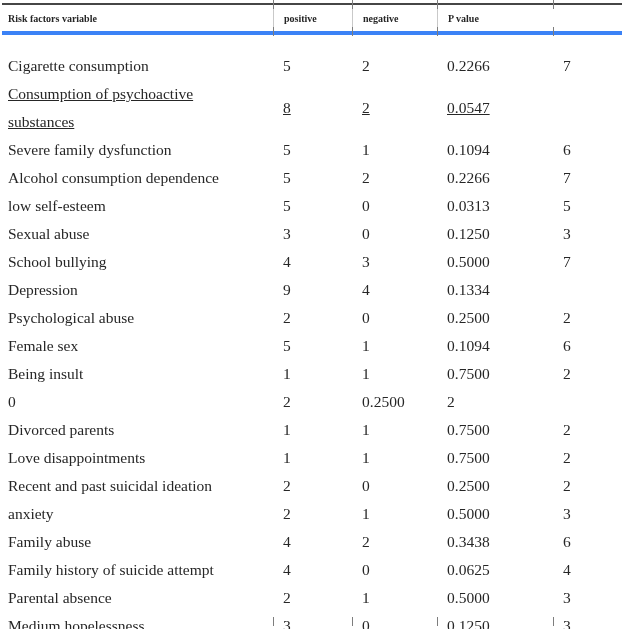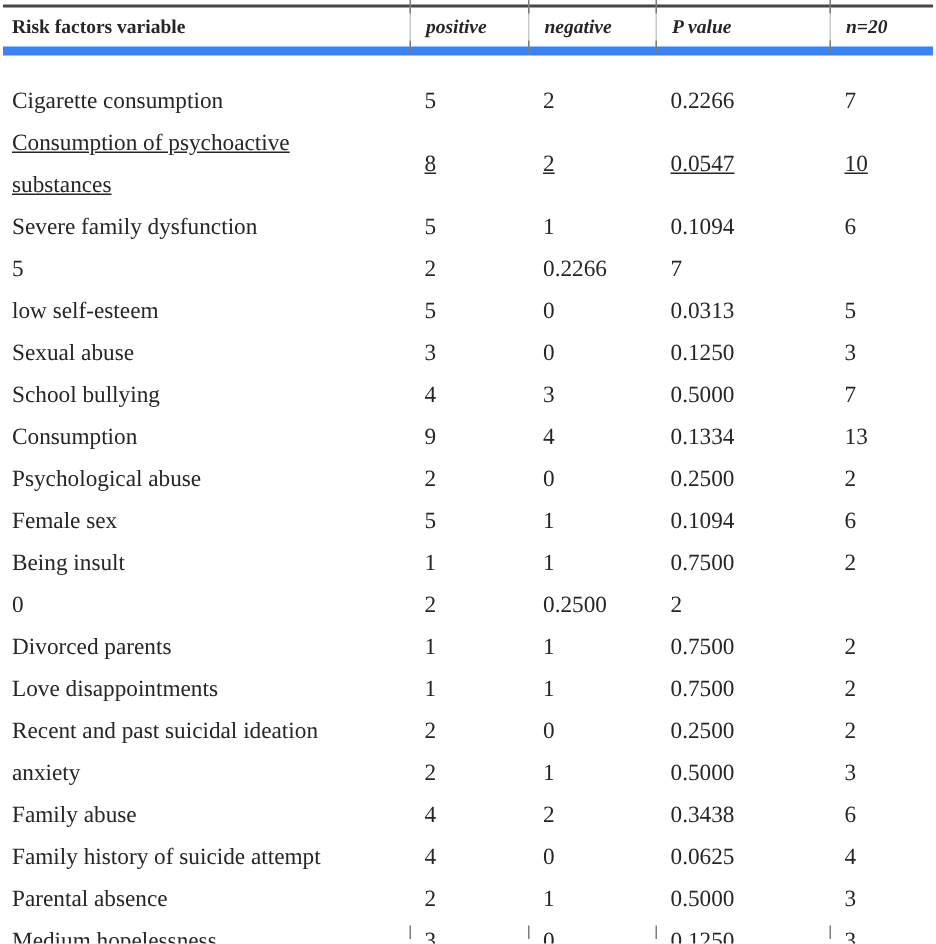--- a/index.html
+++ b/index.html
@@ -26,37 +26,36 @@
     top: 3px;
     width: 620px;
   }
   .grid-row {
     display: grid;
     grid-template-columns: 271px 79px 85px 116px 69px;
     align-items: center;
   }
   .thead {
     border-top: 2px solid #464646;
-    border-bottom: 6px solid #3b82f6;
+    border-bottom: 4px solid #3b82f6;
     height: 26px;
     font-weight: bold;
-    font-size: 13px;
+    font-size: 10px;
   }
   .th {
     padding-left: 6px;
     height: 100%;
     display: flex;
     align-items: center;
     box-sizing: border-box;
     white-space: nowrap;
   }
   .th:not(:first-child) {
     padding-left: 10px;
     border-left: 1px solid #c9c9c9;
-    font-style: italic;
   }
   .tbody {
     border-bottom: 2px solid #464646;
     margin-top: 17px;
   }
   .tr {
     height: 28px;
     font-size: 15.5px;
   }
   .tr.tall {
@@ -83,45 +82,44 @@
 </head>
 <body>
 
 <div class="page">
   <div class="rf-table">
     <div class="thead grid-row">
         <div class="th">Risk factors variable</div>
         <div class="th">positive</div>
         <div class="th">negative</div>
         <div class="th">P value</div>
-        <div class="th">n=20</div>
       </div>
     <div class="tbody">
         <div class="tr grid-row">
           <div class="td">Cigarette consumption</div>
           <div class="td">5</div>
           <div class="td">2</div>
           <div class="td">0.2266</div>
           <div class="td">7</div>
         </div>
         <div class="tr grid-row tall">
           <div class="td">Consumption of psychoactive substances</div>
           <div class="td">8</div>
           <div class="td">2</div>
           <div class="td">0.0547</div>
-          <div class="td">10</div>
         </div>
         <div class="tr grid-row">
           <div class="td">Severe family dysfunction</div>
           <div class="td">5</div>
           <div class="td">1</div>
           <div class="td">0.1094</div>
           <div class="td">6</div>
         </div>
         <div class="tr grid-row">
+          <div class="td">Alcohol consumption dependence</div>
           <div class="td">5</div>
           <div class="td">2</div>
           <div class="td">0.2266</div>
           <div class="td">7</div>
         </div>
         <div class="tr grid-row">
           <div class="td">low self-esteem</div>
           <div class="td">5</div>
           <div class="td">0</div>
           <div class="td">0.0313</div>
@@ -135,25 +133,24 @@
           <div class="td">3</div>
         </div>
         <div class="tr grid-row">
           <div class="td">School bullying</div>
           <div class="td">4</div>
           <div class="td">3</div>
           <div class="td">0.5000</div>
           <div class="td">7</div>
         </div>
         <div class="tr grid-row">
-          <div class="td">Consumption</div>
+          <div class="td">Depression</div>
           <div class="td">9</div>
           <div class="td">4</div>
           <div class="td">0.1334</div>
-          <div class="td">13</div>
         </div>
         <div class="tr grid-row">
           <div class="td">Psychological abuse</div>
           <div class="td">2</div>
           <div class="td">0</div>
           <div class="td">0.2500</div>
           <div class="td">2</div>
         </div>
         <div class="tr grid-row">
           <div class="td">Female sex</div>

